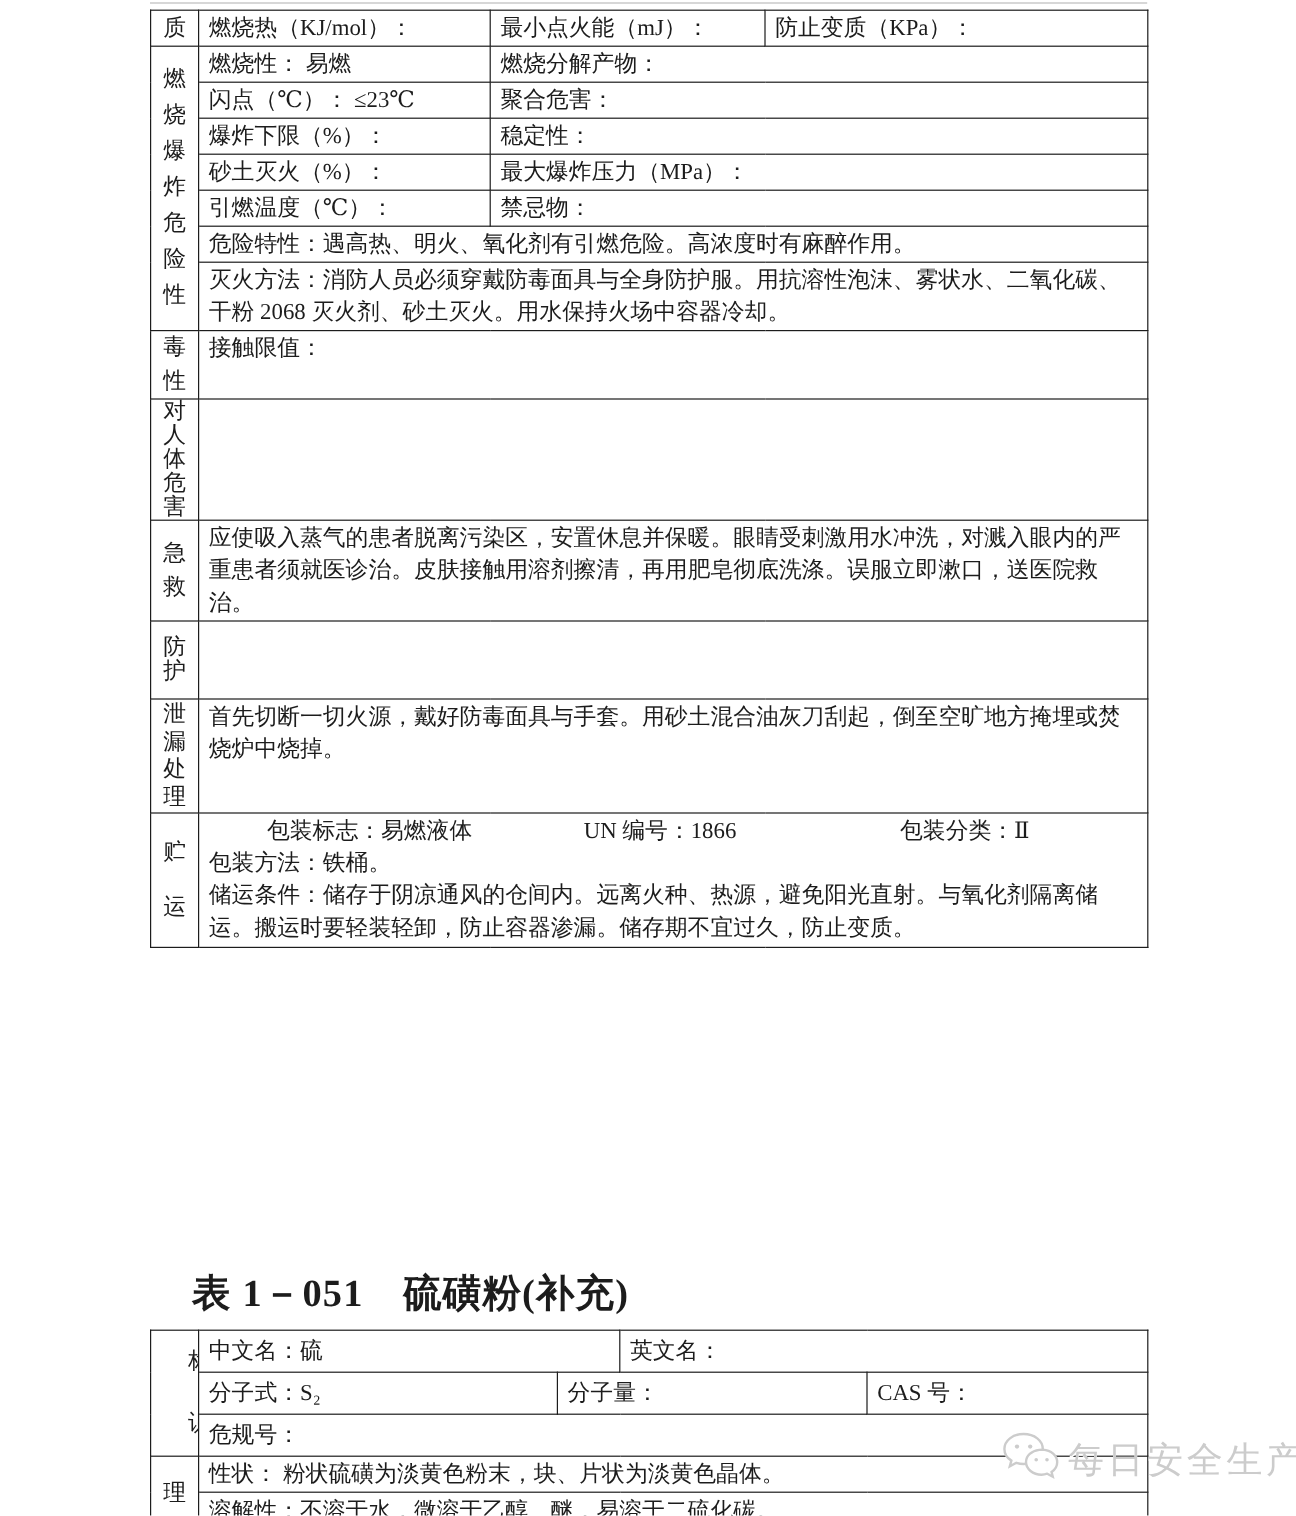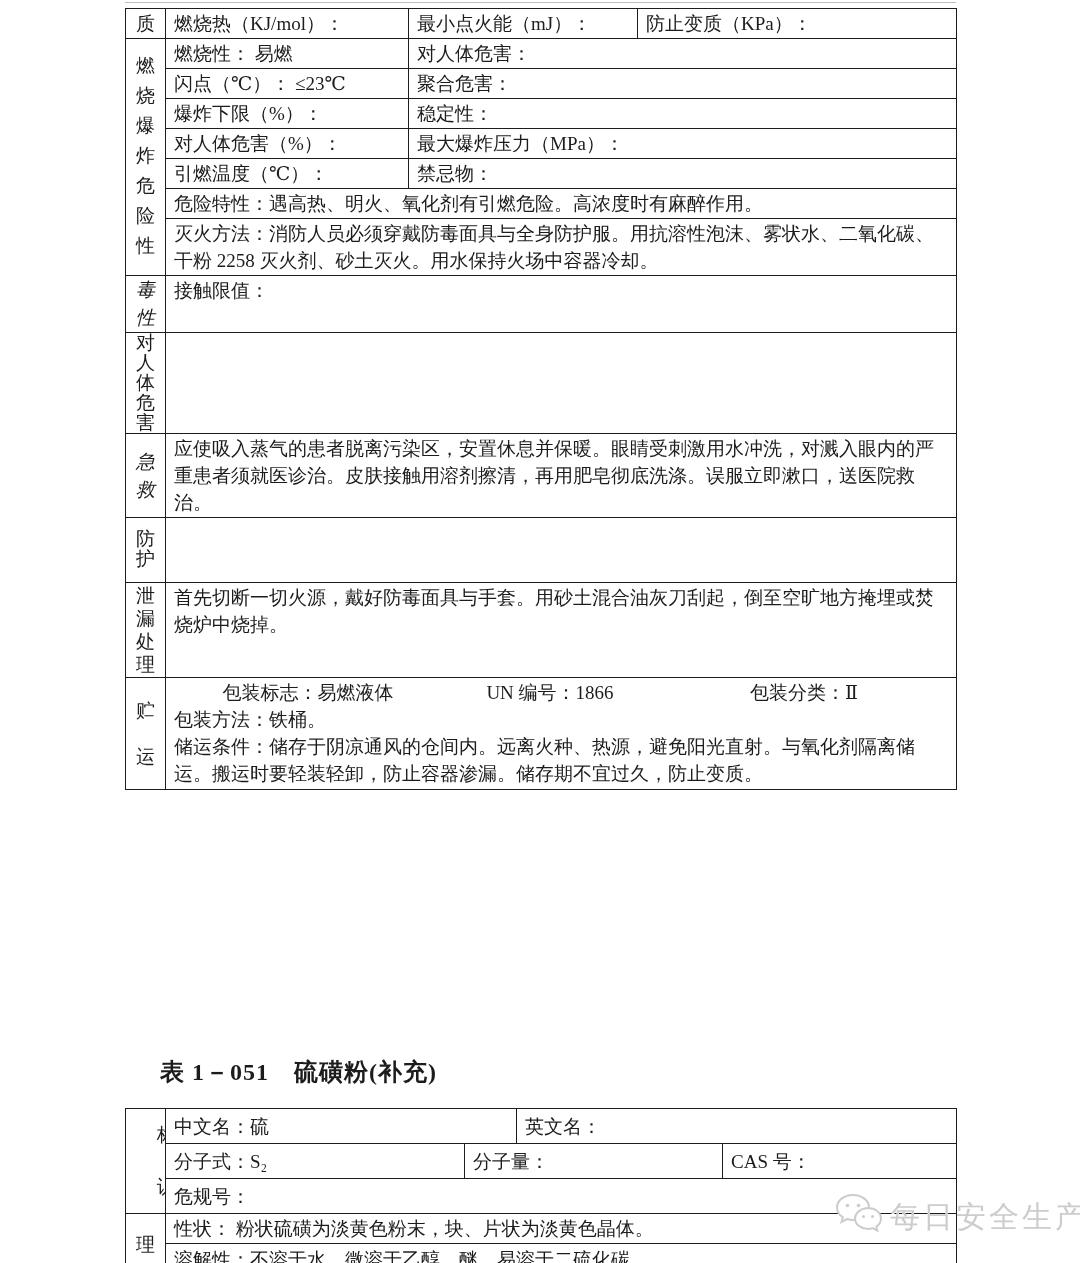--- a/index.html
+++ b/index.html
@@ -8,32 +8,32 @@
     font-family:"Liberation Serif","DejaVu Serif",serif;color:#1c1c1c;
     overflow:hidden;
   }
   .cut-line{position:absolute;left:125px;top:2px;width:831px;height:1px;background:#bdbdbd;}
   table{border-collapse:collapse;table-layout:fixed;}
   td{border:1px solid #1c1c1c;font-size:19px;line-height:27px;padding:1px 6px 1px 8px;vertical-align:middle;overflow:hidden;}
   .msds{position:absolute;left:125px;top:8px;width:831px;}
   .supp{position:absolute;left:125px;top:1108px;width:831px;}
   .label-cell{text-align:center;padding:0;vertical-align:middle;}
   .vlabel{width:1.08em;margin:0 auto;word-break:break-all;text-align:center;}
-  .lh30{line-height:30px;font-family:Liberation Mono, monospace;} .lh28{line-height:28px;font-style:italic;} .lh19{line-height:20px;}
+  .lh30{line-height:30px;font-family:Liberation Mono, monospace;} .lh28{line-height:28px;} .lh19{line-height:20px;}
   .lh32{line-height:20px;font-family:Liberation Mono, monospace;} .lh23{line-height:23px;} .lh46{line-height:46px;}
   .lh52{line-height:52px;margin-left:30px;}
   .top{vertical-align:top;}
   .r29{height:29px;} .r56{height:56px;} .r54{height:54px;} .r95{height:95px;}
   .r57{height:57px;} .r65{height:65px;} .r112{height:112px;}
   .r30{height:30px;} .r32{height:32px;}
   .storage-line{display:flex;text-align:center;}
   .storage-line .s1{width:268px;flex:none;}
   .storage-line .s2{width:216px;flex:none;}
   .storage-line .s3{flex:1;}
-  .supp-title{position:absolute;left:160px;top:1056px;font-size:24px;font-weight:bold;letter-spacing:1px;}
+  .supp-title{position:absolute;left:160px;top:1056px;font-size:32px;font-weight:bold;letter-spacing:1px;}
   .watermark{position:absolute;left:832px;top:1192px;display:flex;align-items:center;z-index:5;}
   .watermark .wm-text{font-size:30px;color:#cccccc;letter-spacing:3px;white-space:nowrap;
     text-shadow:0 1px 0 #ffffff;}
   .wm-icon{margin-right:6px;flex:none;}
 </style>
 </head>
 <body>
 
 <div class="cut-line"></div>
 
@@ -53,43 +53,43 @@
     <td>燃烧热（KJ/mol）：</td>
     <td>最小点火能（mJ）：</td>
     <td>防止变质（KPa）：</td>
   </tr>
 
   <tr class="r29">
     <td rowspan="7" class="label-cell">
       <div class="vlabel lh30">燃烧爆炸危险性</div>
     </td>
     <td>燃烧性：  易燃</td>
-    <td colspan="2">对人体危害：</td>
+    <td colspan="2">燃烧分解产物：</td>
   </tr>
   <tr class="r29">
     <td>闪点（℃）：  ≤23℃</td>
     <td colspan="2">聚合危害：</td>
   </tr>
   <tr class="r29">
     <td>爆炸下限（%）：</td>
     <td colspan="2">稳定性：</td>
   </tr>
   <tr class="r29">
-    <td>对人体危害（%）：</td>
+    <td>砂土灭火（%）：</td>
     <td colspan="2">最大爆炸压力（MPa）：</td>
   </tr>
   <tr class="r29">
     <td>引燃温度（℃）：</td>
     <td colspan="2">禁忌物：</td>
   </tr>
   <tr class="r29">
     <td colspan="3">危险特性：遇高热、明火、氧化剂有引燃危险。高浓度时有麻醉作用。</td>
   </tr>
   <tr class="r56">
-    <td colspan="3" class="top">灭火方法：消防人员必须穿戴防毒面具与全身防护服。用抗溶性泡沫、雾状水、二氧化碳、干粉 2258 灭火剂、砂土灭火。用水保持火场中容器冷却。</td>
+    <td colspan="3" class="top">灭火方法：消防人员必须穿戴防毒面具与全身防护服。用抗溶性泡沫、雾状水、二氧化碳、干粉 2068 灭火剂、砂土灭火。用水保持火场中容器冷却。</td>
   </tr>
 
   <tr class="r54">
     <td class="label-cell">
       <div class="vlabel lh28">毒性</div>
     </td>
     <td colspan="3" class="top">接触限值：</td>
   </tr>
 
   <tr class="r95">

